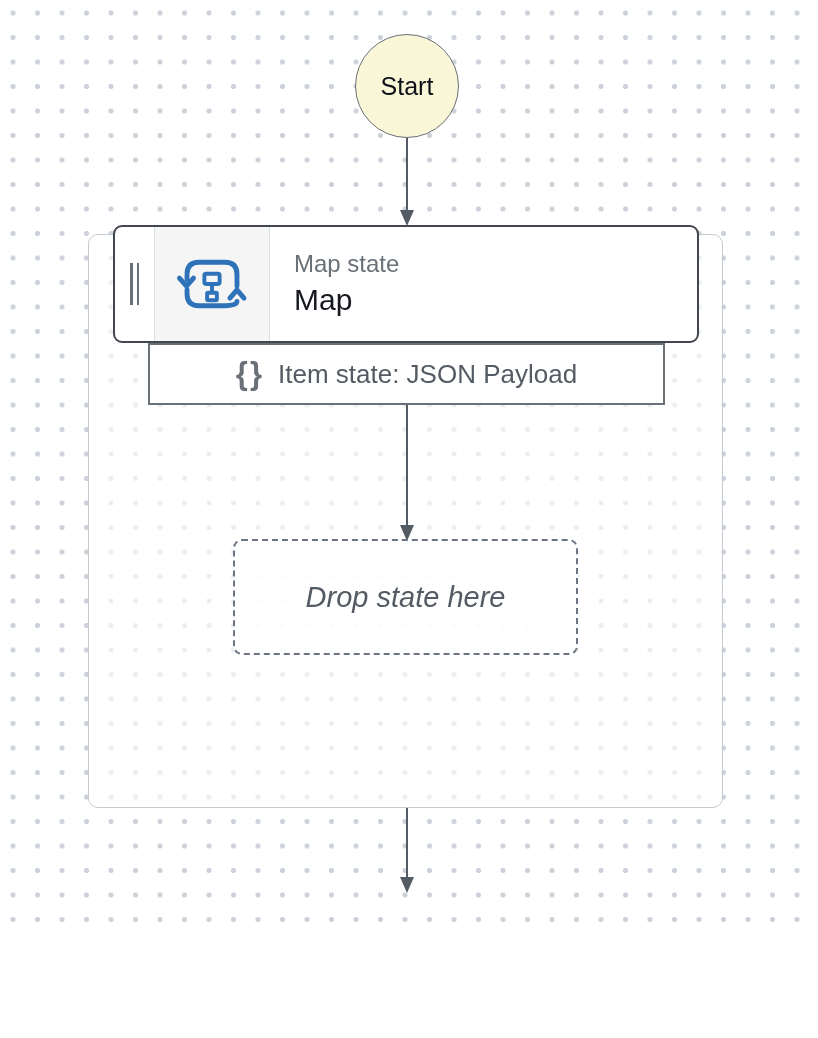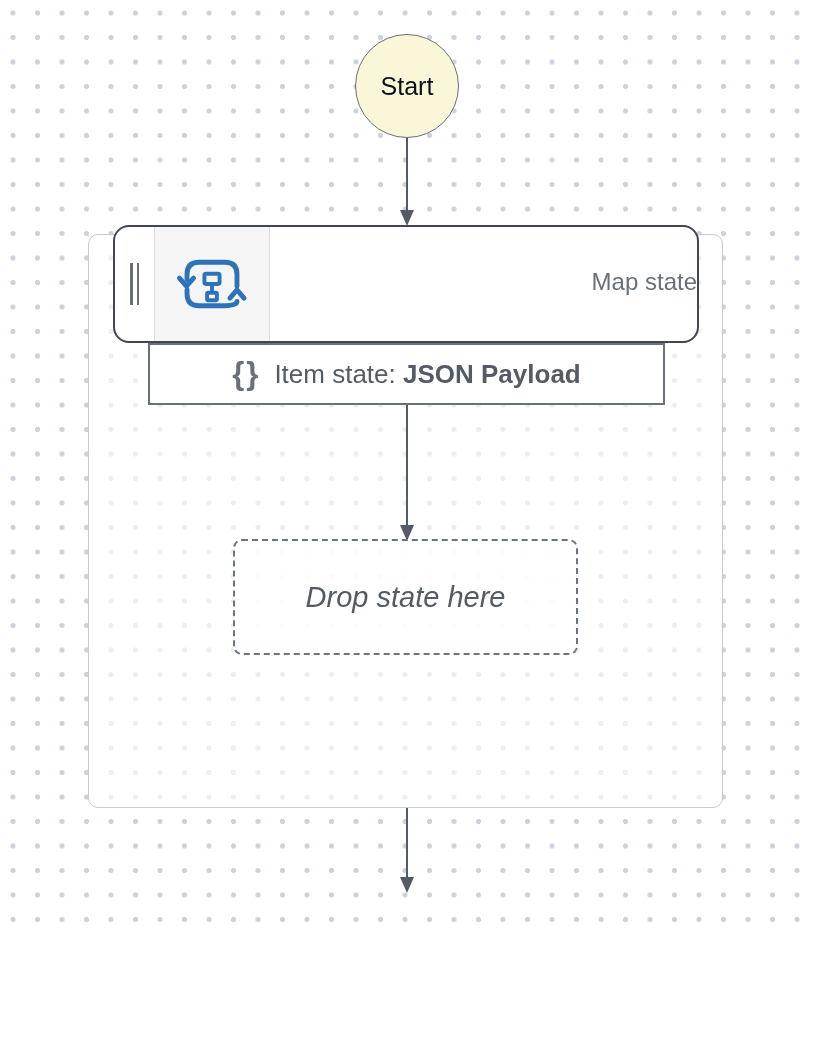--- a/index.html
+++ b/index.html
@@ -56,27 +56,26 @@
   .terminal.start { left: 355px; top: 34px; }
   .terminal.end   { left: 355px; top: 894px; }
 
   
   .state-card {
     position: absolute;
     left: 113px; top: 225px;
     width: 586px; height: 118px;
     background: #ffffff;
     border: 2px solid #424650;
-    border-radius: 16px;
+    border-radius: 9px;
     box-sizing: border-box;
     display: flex;
     align-items: stretch;
     z-index: 3;
     overflow: hidden;
-    text-align: right;
   }
   .drag-handle {
     width: 39px;
     flex: 0 0 39px;
     display: flex;
     align-items: center;
     justify-content: center;
     gap: 4px;
     cursor: grab;
   }
@@ -132,21 +131,21 @@
     font-weight: 800;
     color: #697078;
     letter-spacing: 2px;
     line-height: 1;
     transform: translateY(-1px);
   }
   .item-text {
     font-size: 26px;
     color: #545b64;
   }
-  .item-text strong { font-weight: 700; }
+  .item-text strong { font-weight: 400; }
 
   
   .drop-zone {
     position: absolute;
     left: 233px; top: 539px;
     width: 345px; height: 116px;
     border: 2px dashed #6b7582;
     border-radius: 9px;
     background: rgba(255,255,255,0.8);
     box-sizing: border-box;
@@ -204,20 +203,21 @@
         </g>
         <g stroke="#2e73b9" stroke-width="3.6" stroke-linejoin="round">
           <rect x="28" y="18.5" width="14" height="9.5" rx="1.5"></rect>
           <line x1="35" y1="28" x2="35" y2="36"></line>
           <rect x="30.5" y="36" width="9" height="7" rx="1"></rect>
         </g>
       </svg>
     </div>
     <div class="text-zone">
       <div class="state-type">Map state</div>
+      <div class="state-name">Map</div>
     </div>
   </div>
 
   <div class="item-bar">
     <span class="braces">{}</span>
     <span class="item-text"><span>Item state: </span><strong>JSON Payload</strong></span>
   </div>
 
   <div class="drop-zone">
     <span>Drop state here</span>

